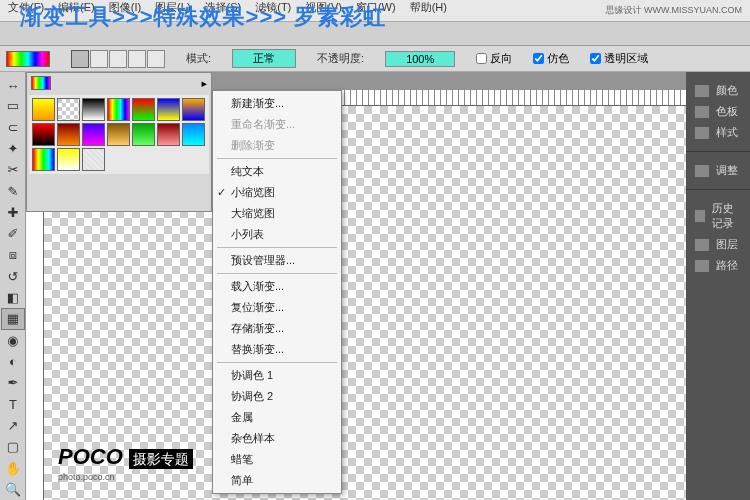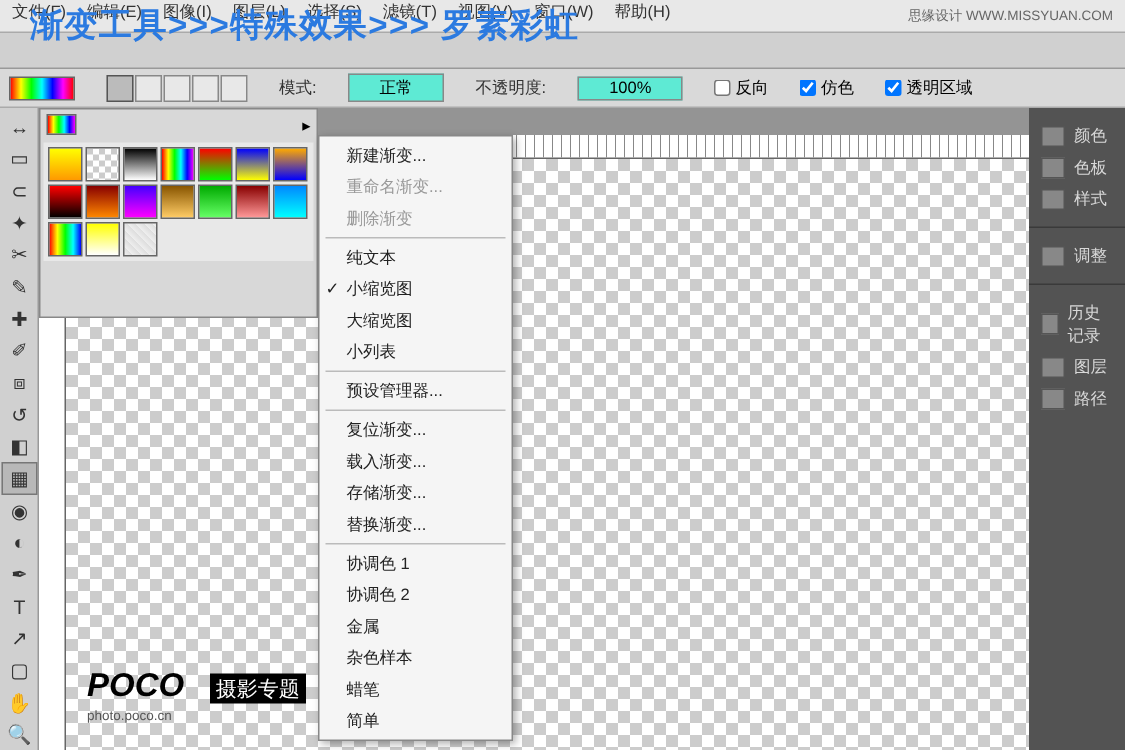--- a/index.html
+++ b/index.html
@@ -40,21 +40,21 @@
 .ctx-sep{height:1px;background:#bbb;margin:2px 4px}
 .right-panels{width:64px;background:#535353;display:flex;flex-direction:column;padding:4px 0}
 .rp-grp{padding:4px 0}
 .rp-item{display:flex;align-items:center;gap:6px;padding:3px 8px;color:#d8d8d8;cursor:pointer}
 .rp-ico{width:16px;height:14px;background:#888;border:1px solid #555;display:inline-block}
 .rp-sep{height:1px;background:#3a3a3a;margin:4px 0}
 .overlay-text{position:absolute;top:2px;left:20px;font-size:22px;font-weight:bold;color:#2b7ae0;z-index:20;font-family:"SimHei",sans-serif;letter-spacing:1px}
 .watermark{position:absolute;top:4px;right:8px;color:#666;font-size:9px;z-index:20}
 .logo{position:absolute;bottom:18px;left:32px;z-index:15;color:#000}
 .logo b{font-size:22px;font-style:italic}
-.logo span{font-size:14px;background:#000;color:#fff;padding:2px 4px;margin-left:17px}
+.logo span{font-size:14px;background:#000;color:#fff;padding:2px 4px;margin-left:6px}
 .logo small{display:block;font-size:9px;color:#555;margin-top:2px}
 </style>
 </head>
 <body>
 
 <div class="overlay-text">渐变工具&gt;&gt;&gt;特殊效果&gt;&gt;&gt; 罗素彩虹</div>
 <div class="watermark">思缘设计 WWW.MISSYUAN.COM</div>
 
 <div class="menubar">
   <span>文件(F)</span>
@@ -161,22 +161,22 @@
       <div class="ctx-item dis">重命名渐变...</div>
       <div class="ctx-item dis">删除渐变</div>
       <div class="ctx-sep"></div>
       <div class="ctx-item">纯文本</div>
       <div class="ctx-item chk">小缩览图</div>
       <div class="ctx-item">大缩览图</div>
       <div class="ctx-item">小列表</div>
       <div class="ctx-sep"></div>
       <div class="ctx-item">预设管理器...</div>
       <div class="ctx-sep"></div>
+      <div class="ctx-item">载入渐变...</div>
       <div class="ctx-item">复位渐变...</div>
-      <div class="ctx-item">载入渐变...</div>
       <div class="ctx-item">存储渐变...</div>
       <div class="ctx-item">替换渐变...</div>
       <div class="ctx-sep"></div>
       <div class="ctx-item">协调色 1</div>
       <div class="ctx-item">协调色 2</div>
       <div class="ctx-item">金属</div>
       <div class="ctx-item">杂色样本</div>
       <div class="ctx-item">蜡笔</div>
       <div class="ctx-item">简单</div>
 

